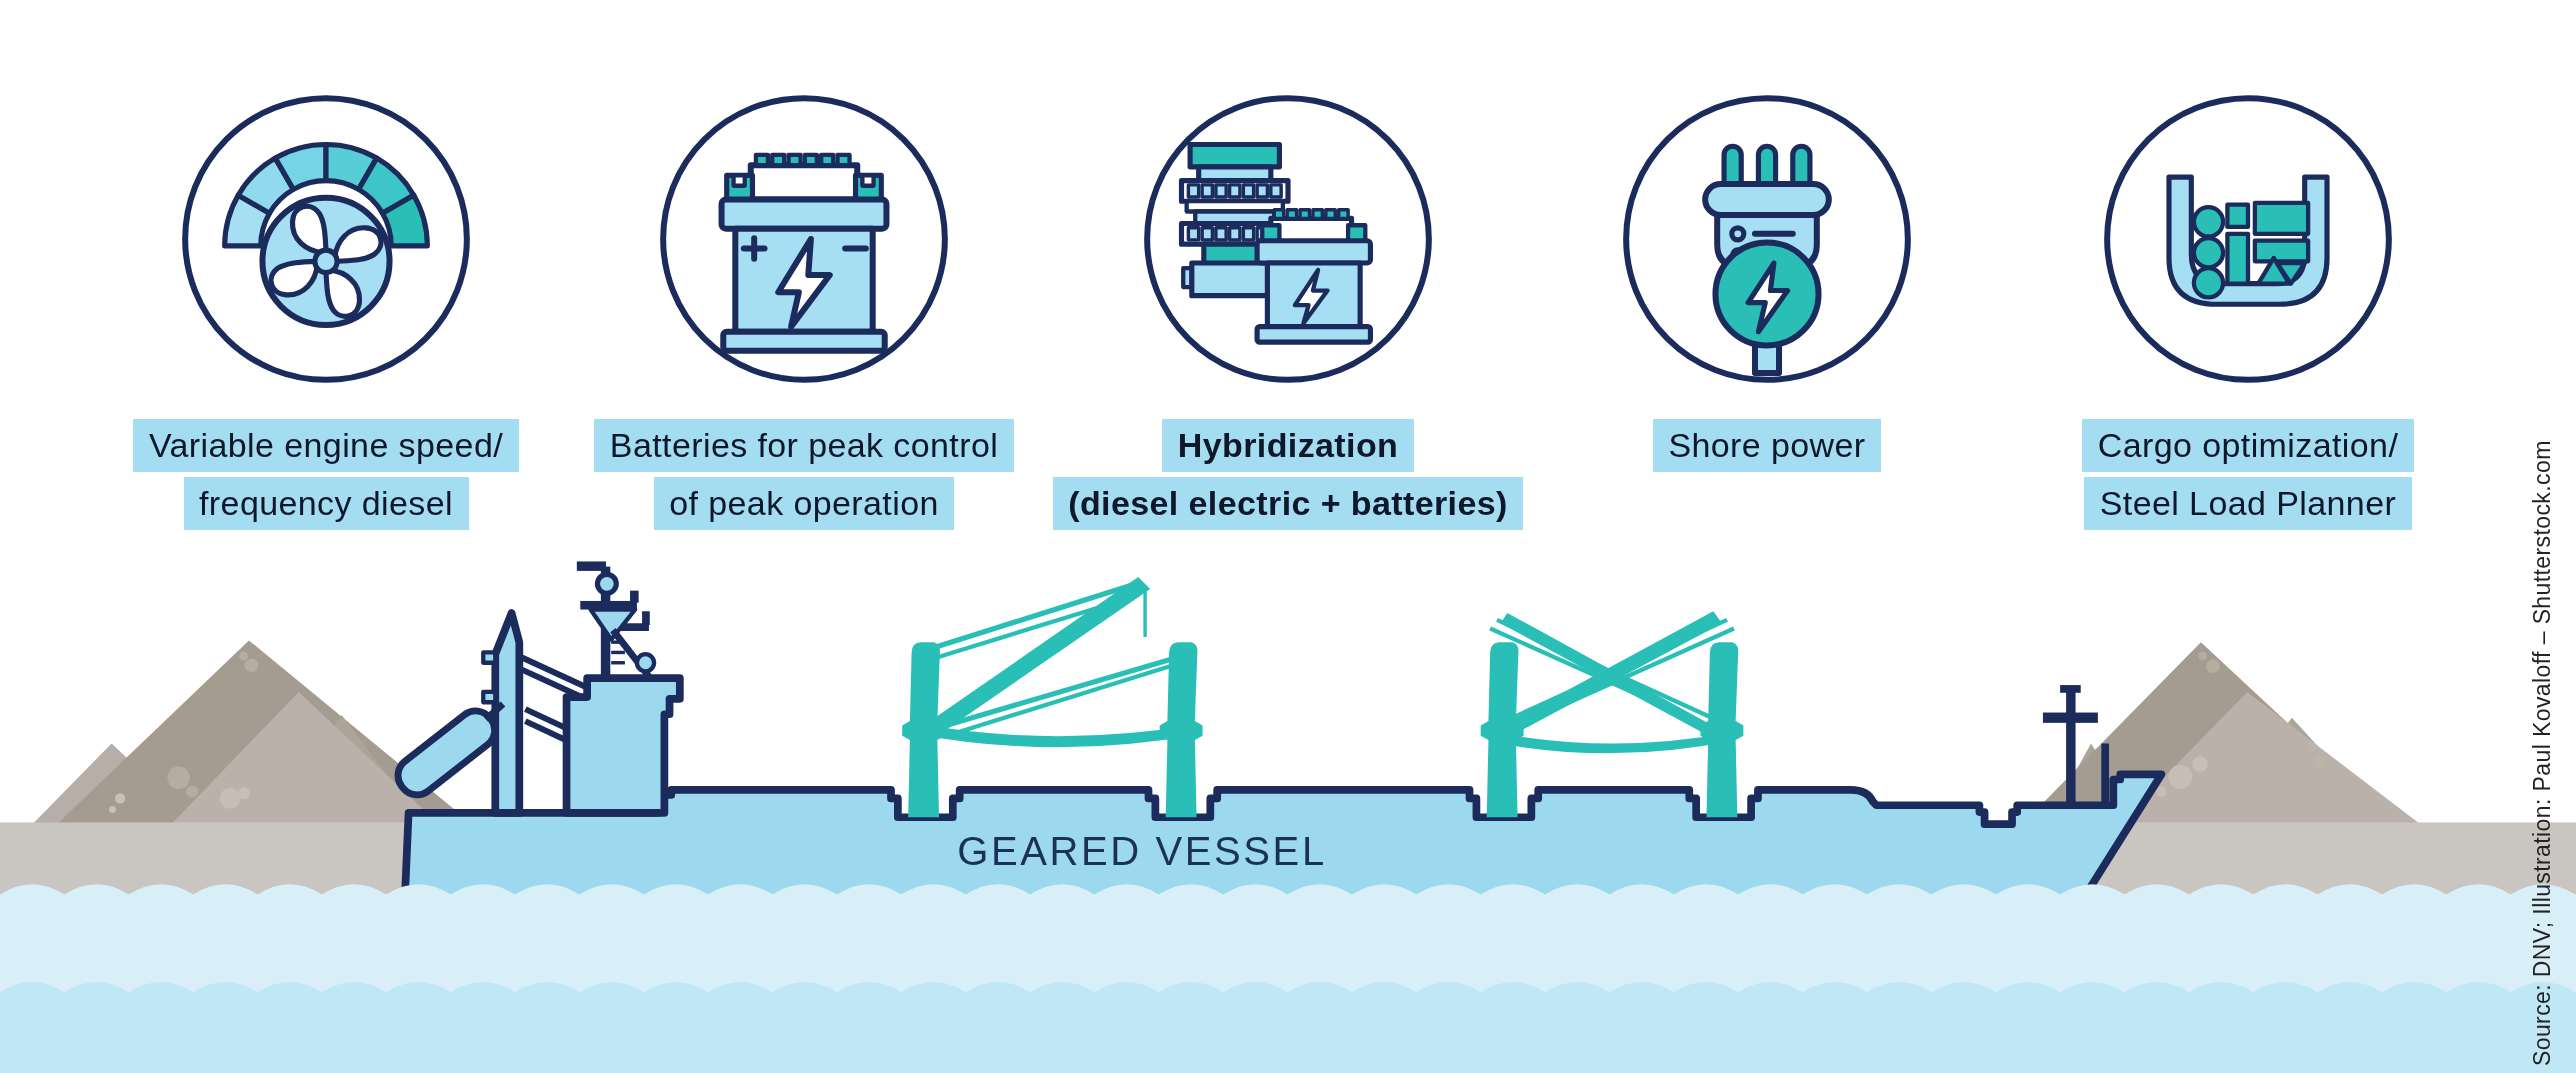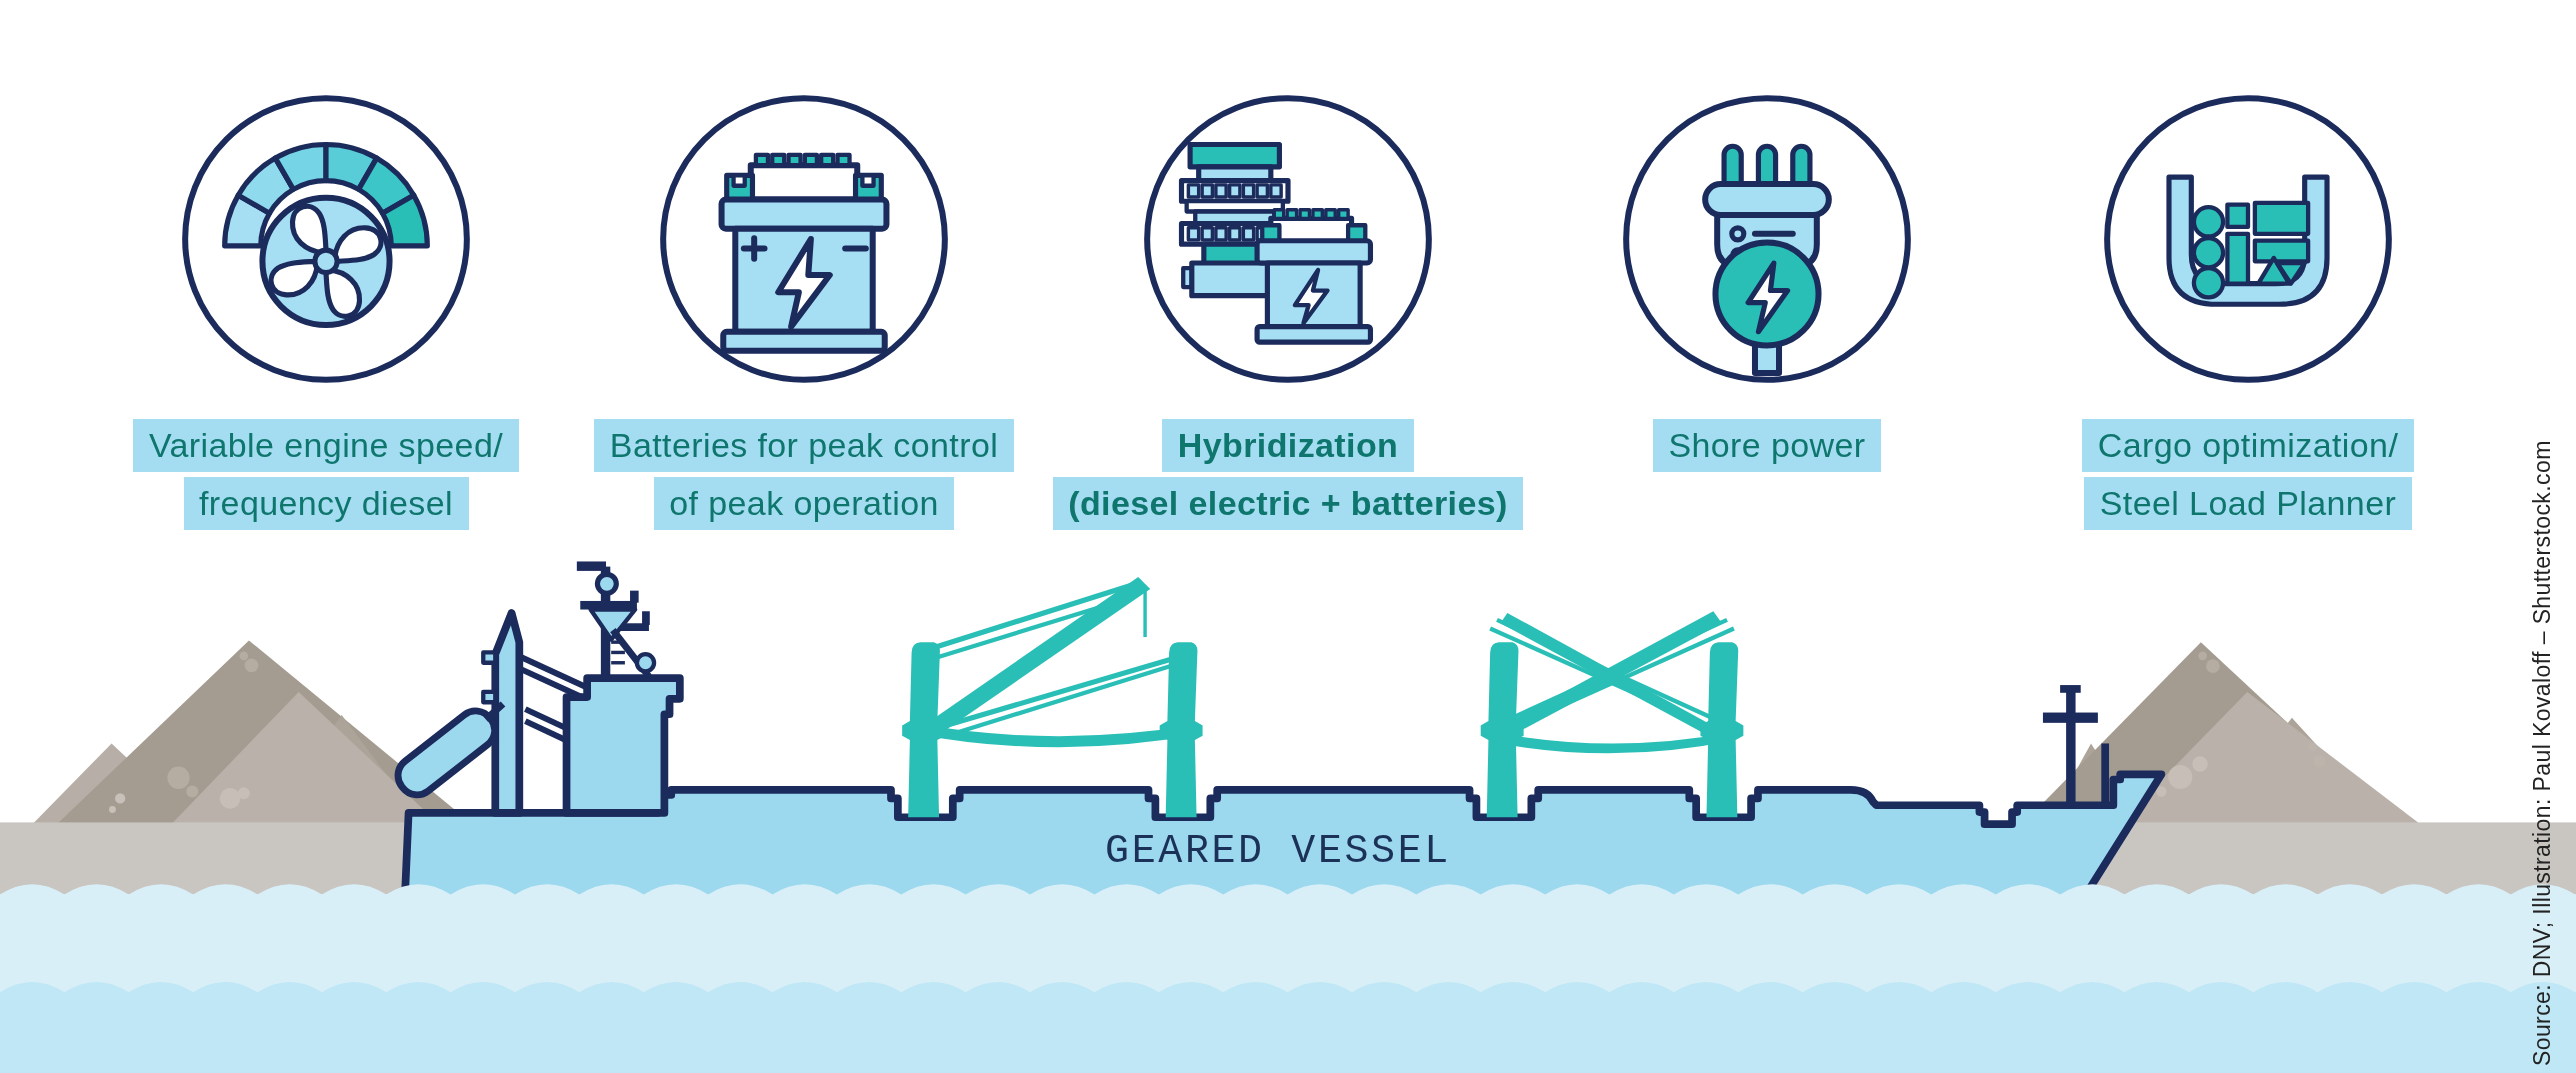--- a/index.html
+++ b/index.html
@@ -7,29 +7,29 @@
     position:relative;width:2576px;height:1074px;overflow:hidden;background:#ffffff;
     font-family:"Liberation Sans", sans-serif;
   }
   
   .feature{position:absolute;top:93px;width:498px;text-align:center;}
   .f1{left:77px;}  .f2{left:555px;} .f3{left:1039px;font-weight:bold;} .f4{left:1518px;} .f5{left:1999px;}
   .icon-circle{width:292px;height:292px;margin:0 auto;display:block;}
   .labels{margin-top:31px;}
   .label-line{display:block;line-height:1;}
   .label-line span{
-    display:inline-block;background:#A4DDF2;color:#0f766e;
+    display:inline-block;background:#A4DDF2;color:#0f172a;
     font-size:34px;line-height:41px;padding:6px 15.5px 6px 15.5px;margin:2.6px 0;
     letter-spacing:0.4px;
   }
   
   .scene{position:absolute;left:0;top:0;width:2576px;height:1074px;}
   .vessel-label{
-    position:absolute;left:1278px;top:829px;transform:translateX(-50%);
-    color:#1B3158;font-size:40px;letter-spacing:2.6px;white-space:nowrap;font-family:Liberation Mono, monospace;
+    position:absolute;left:1142px;top:829px;transform:translateX(-50%);
+    color:#1B3158;font-size:40px;letter-spacing:2.6px;white-space:nowrap;
   }
   .credit{
     position:absolute;left:2529px;top:1066px;transform:rotate(-90deg);
     transform-origin:0 0;white-space:nowrap;color:#232323;font-size:23px;
     letter-spacing:0.4px;
   }
   .ic{stroke:#1B2B5C;stroke-linejoin:round;stroke-linecap:round;}
 </style>
 </head>
 <body>

